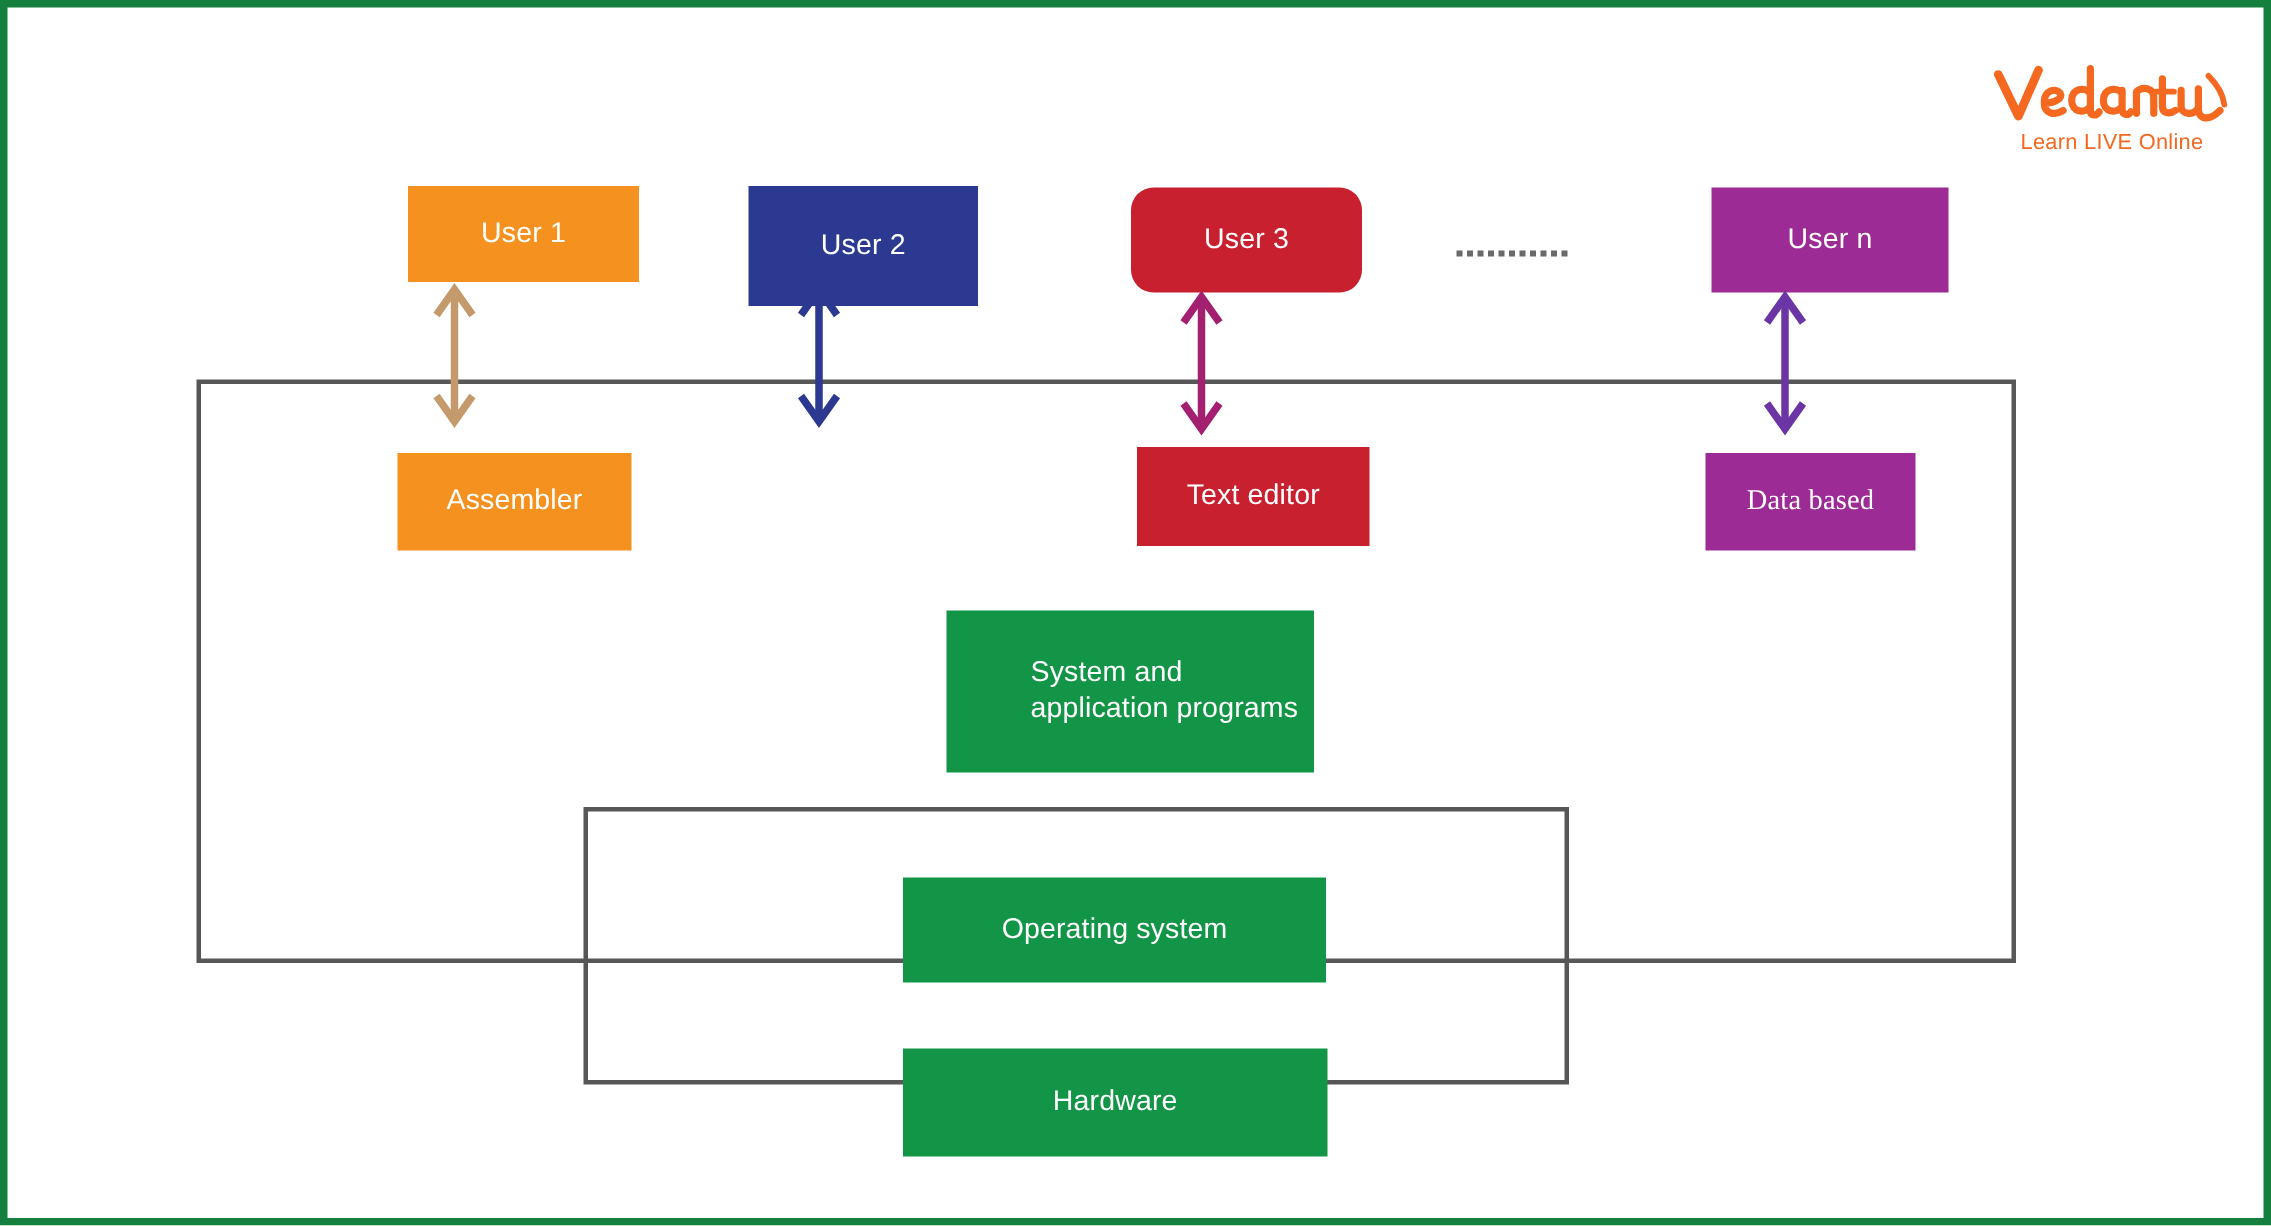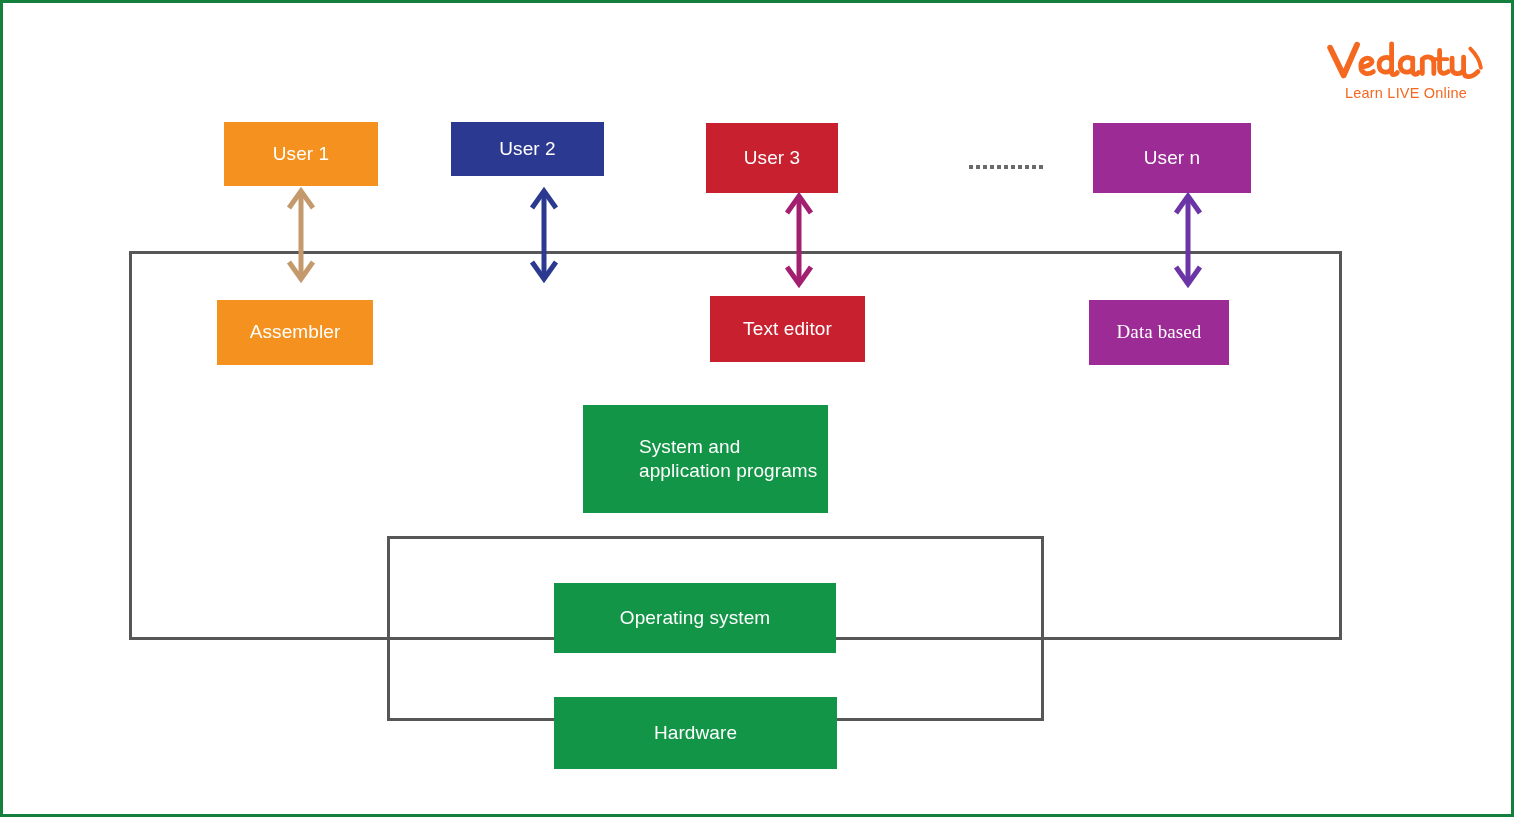--- a/index.html
+++ b/index.html
@@ -9,21 +9,21 @@
     background: #ffffff;
   }
   body {
     font-family: "Liberation Sans", sans-serif;
   }
   #canvas {
     position: relative;
     width: 1514px;
     height: 817px;
     background: #ffffff;
-    border: 3px solid #15803d;
+    border: 5px solid #15803d;
     box-sizing: border-box;
     overflow: hidden;
   }
 
   
   .logo-wrap {
     position: absolute;
     left: 1318px;
     top: 36px;
     width: 170px;
@@ -62,31 +62,32 @@
     display: flex;
     align-items: center;
     justify-content: center;
     color: #ffffff;
     font-family: "Liberation Sans", sans-serif;
     font-size: 19px;
     line-height: 1.28;
     letter-spacing: .1px;
     text-align: center;
     padding: 0 6px;
+    margin-left: 46px;
   }
   .box.left-align {
     justify-content: flex-start;
     text-align: left;
     padding-left: 56px;
   }
 
   
   #box-user1      { left: 221px;  top: 119px; width: 154px; height: 64px;  background: #f5921f; }
-  #box-user2      { left: 448px;  top: 119px; width: 153px; height: 54px;  background: #2b3990; }
-  #box-user3      { left: 703px;  top: 120px; width: 132px; height: 70px;  background: #c8202f; }
+  #box-user2      { left: 448px;  top: 119px; width: 153px; height: 80px;  background: #2b3990; }
+  #box-user3      { left: 703px;  top: 120px; width: 154px; height: 70px;  background: #c8202f; border-radius: 15px; }
   #box-usern      { left: 1090px; top: 120px; width: 158px; height: 70px;  background: #9c2b95; }
 
   
   #box-compiler   { left: 214px;  top: 297px; width: 156px; height: 65px;  background: #f5921f; }
   #box-assembler  { left: 448px;  top: 295px; width: 157px; height: 68px;  background: #2b3990; }
   #box-texteditor { left: 707px;  top: 293px; width: 155px; height: 66px;  background: #c8202f; }
   #box-database   { left: 1086px; top: 297px; width: 140px; height: 65px;  background: #9c2b95; font-family: Liberation Serif, serif; }
 
   
   #box-sysapp     { left: 580px;  top: 402px; width: 245px; height: 108px; background: #139547; }

